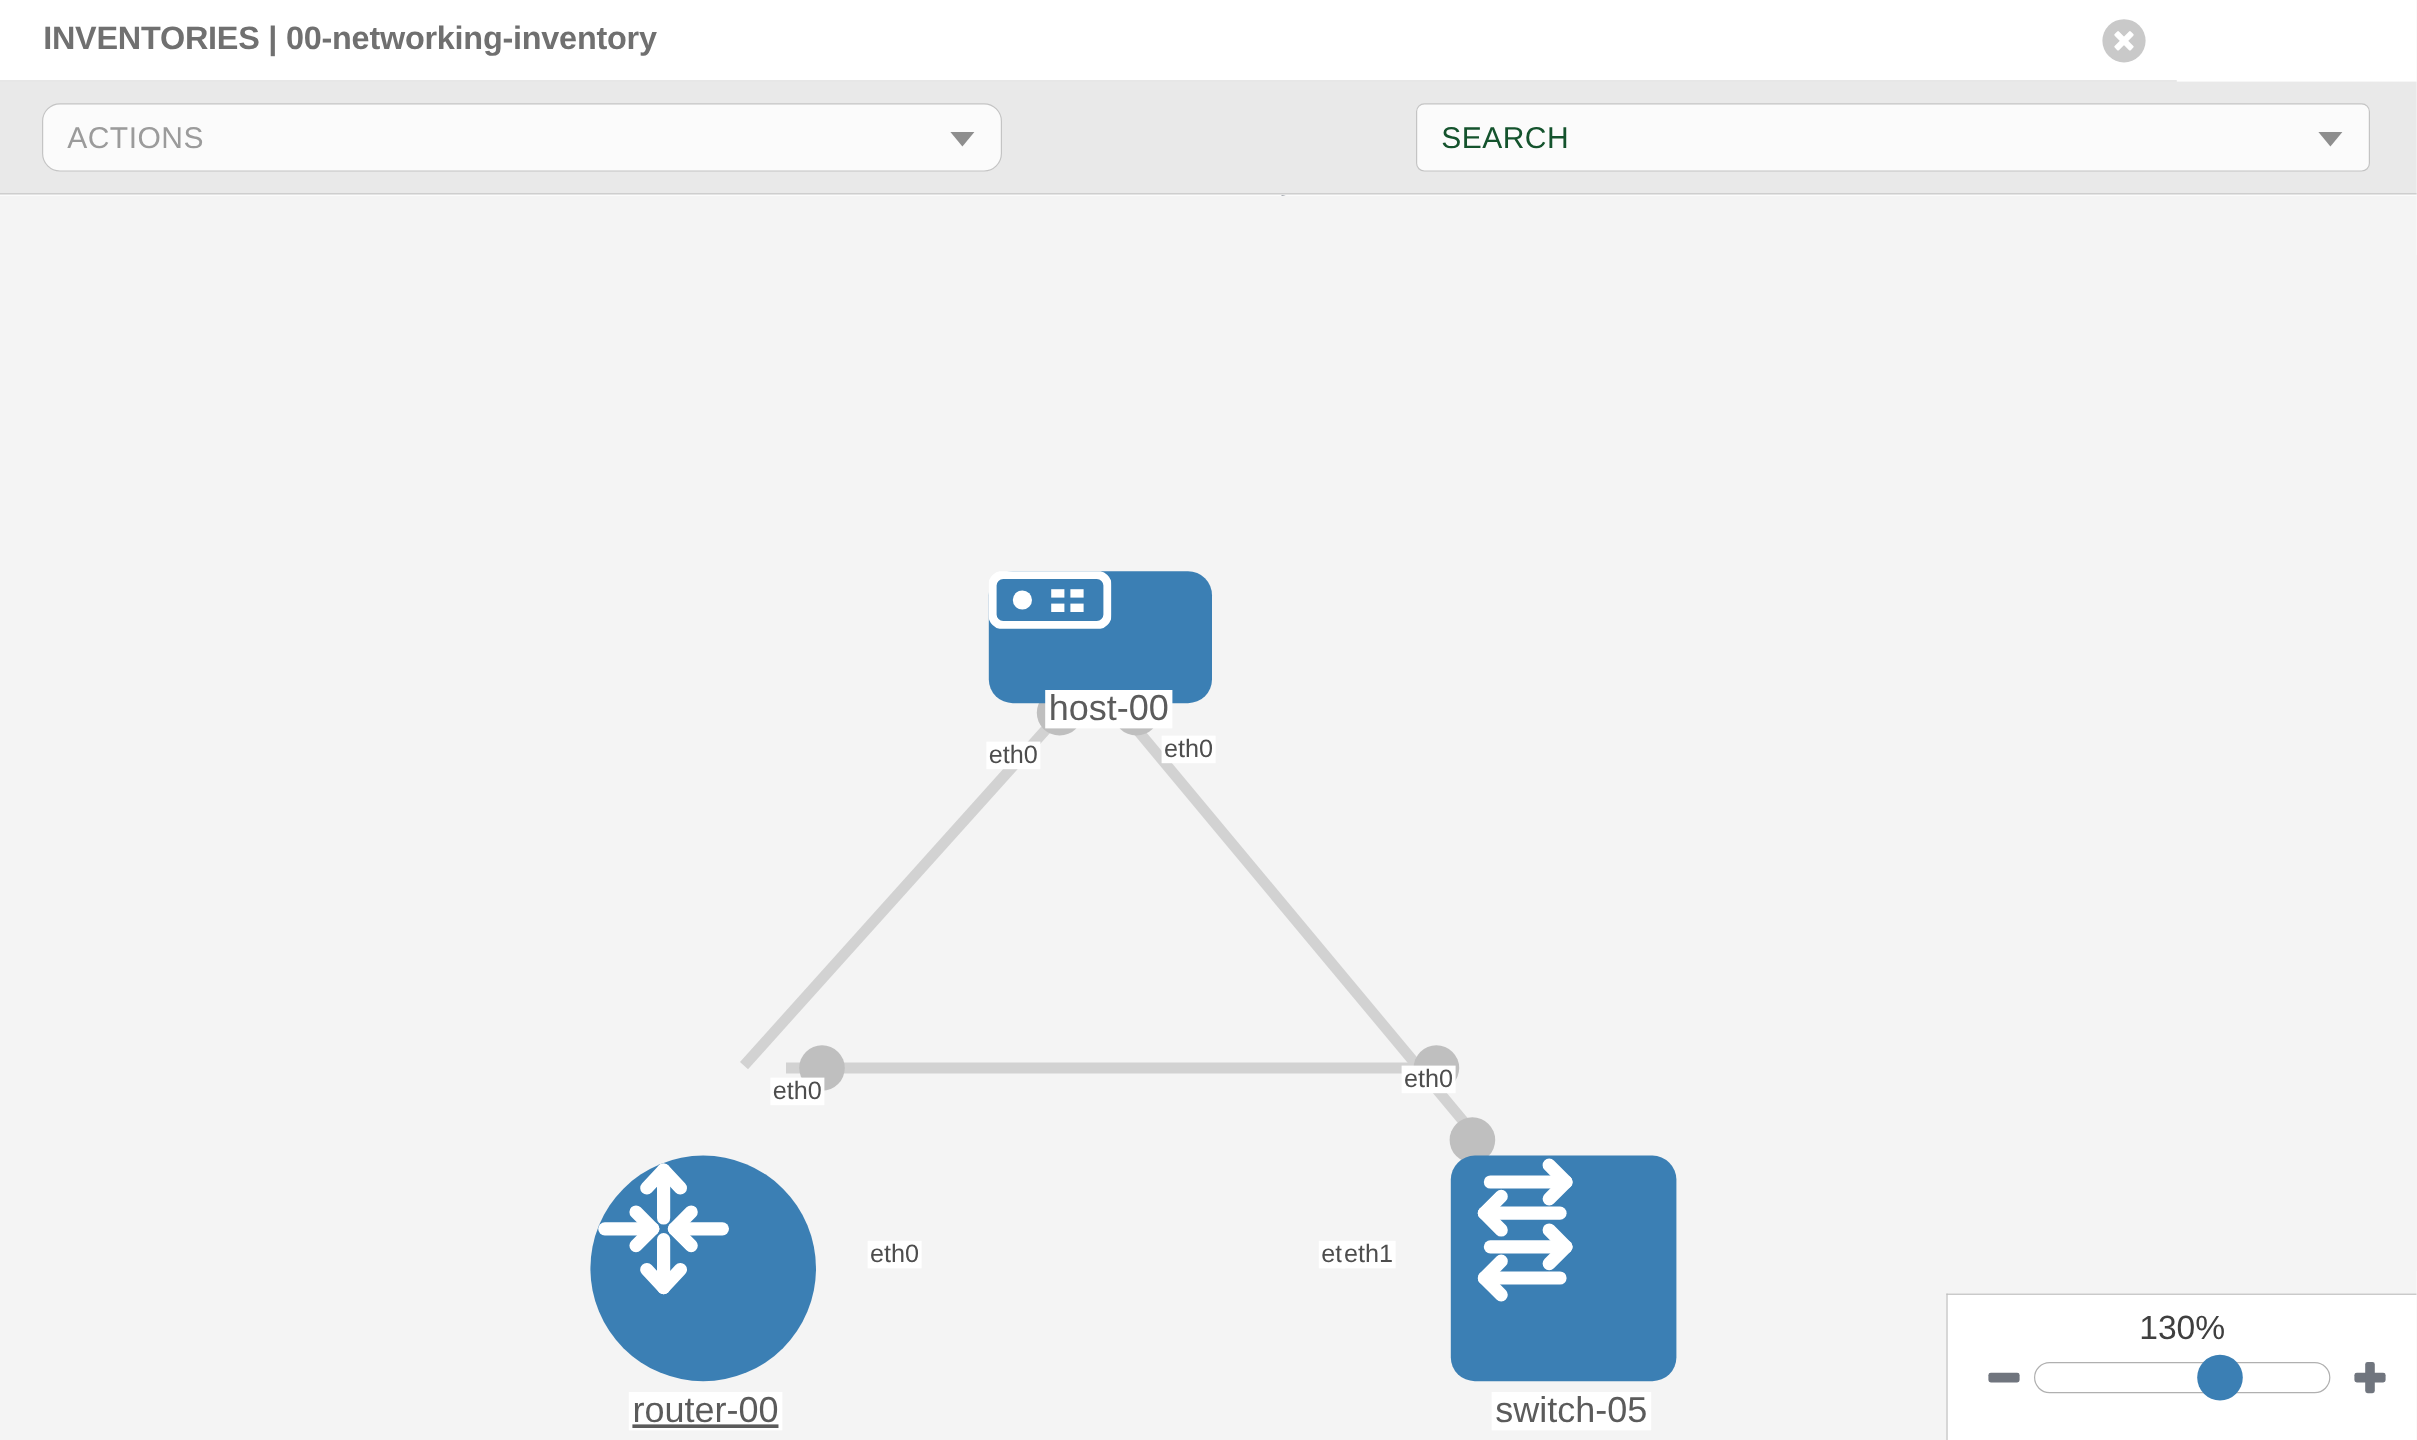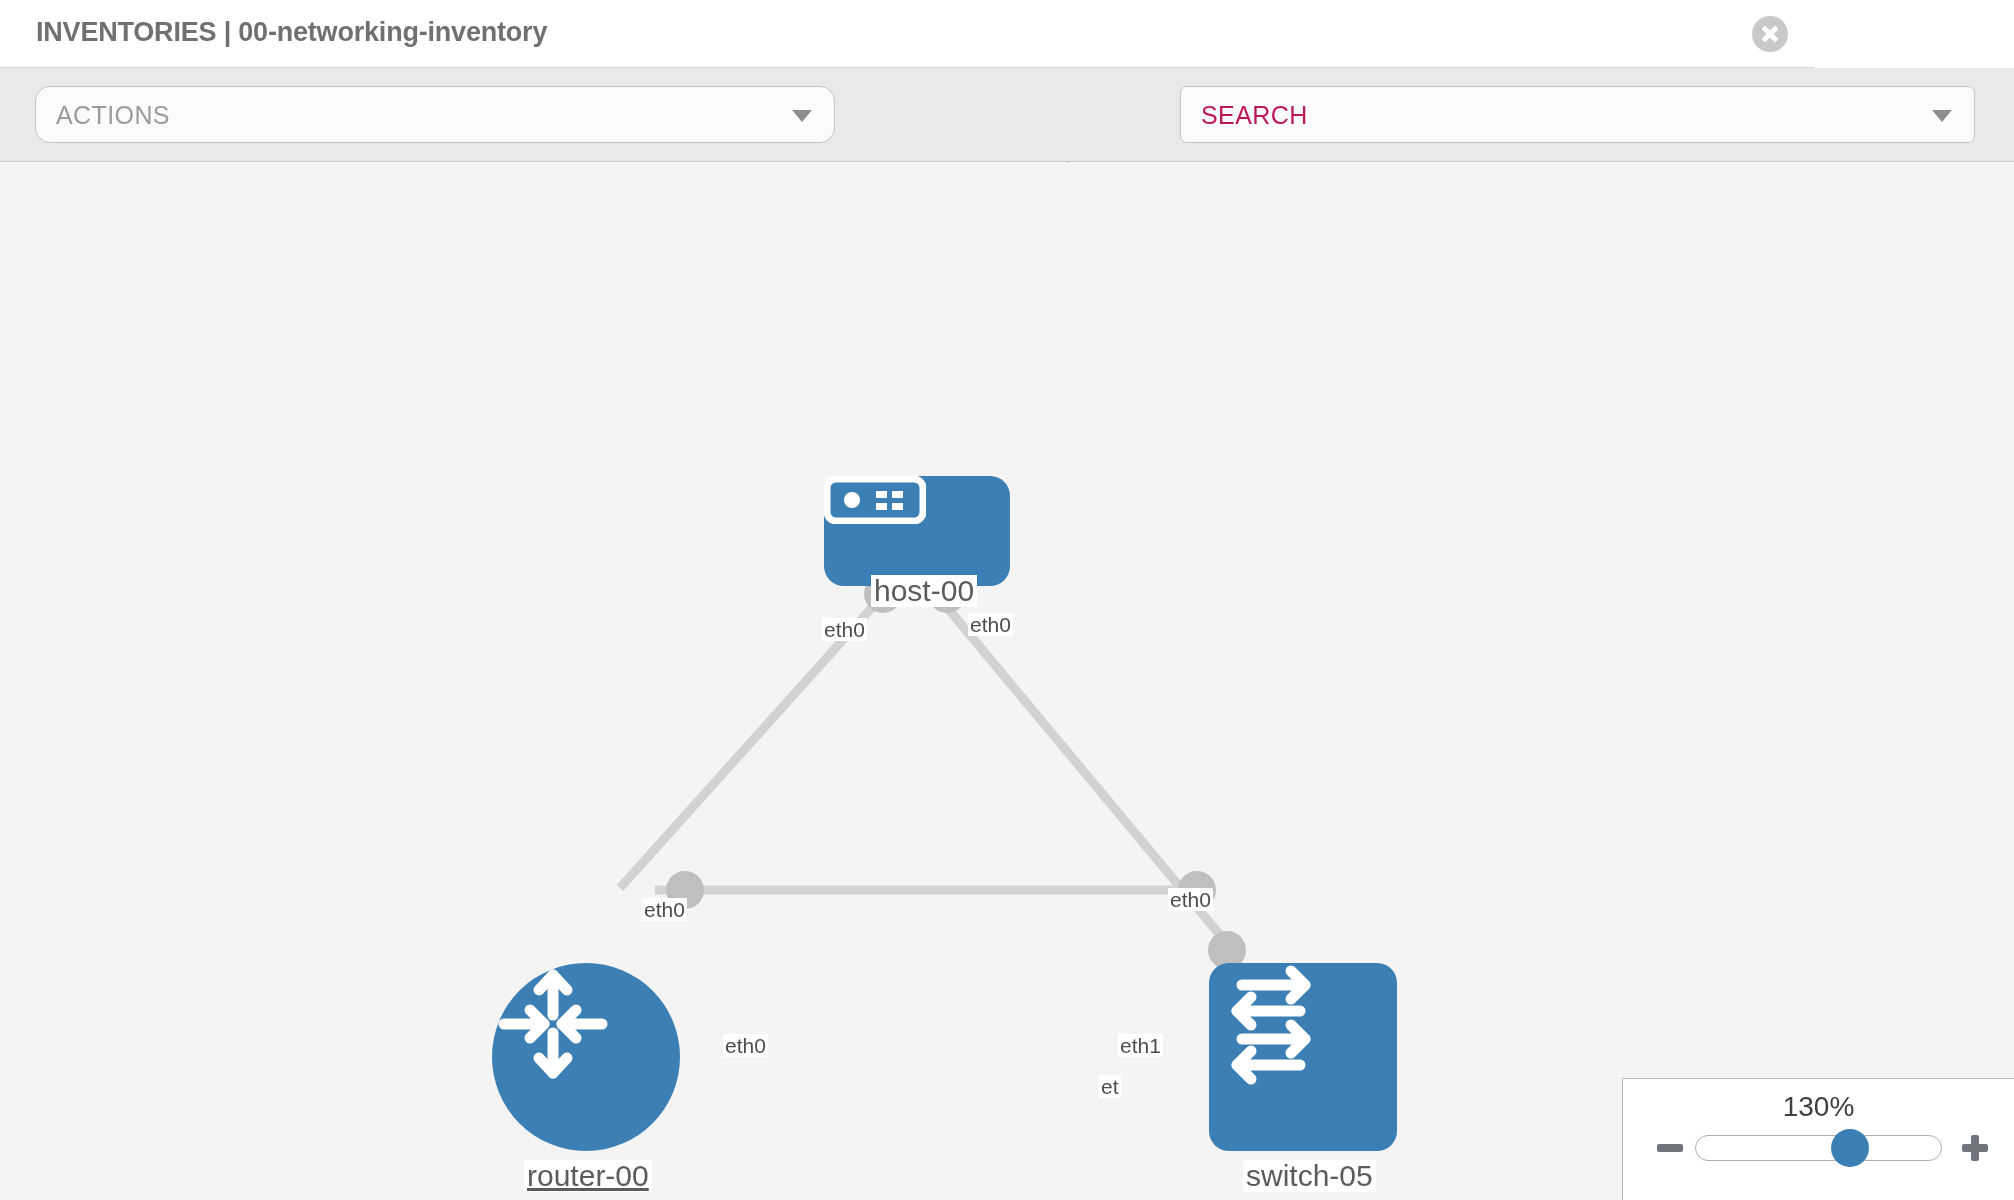--- a/index.html
+++ b/index.html
@@ -57,21 +57,21 @@
   .tool-icon.wrench { left: 1038px; }
   .tool-icon.key    { left: 1105px; }
   .tool-icon svg { display: block; width: 46px; height: 46px; }
 
   .search-box {
     position: absolute; left: 1180px; top: 18px; width: 795px; height: 57px;
     background: #fbfbfb; border: 1px solid #c4c4c4; border-radius: 7px;
   }
   .search-label {
     position: absolute; left: 20px; top: 14px;
-    font-size: 25px; color: #be185d; letter-spacing: 0.4px;
+    font-size: 25px; color: #14532d; letter-spacing: 0.4px;
   }
 
   
   .canvas {
     position: absolute; left: 0; top: 163px; width: 2014px; height: 1037px;
     background: #f4f4f4; overflow: hidden;
   }
   .topology { position: absolute; left: 0; top: 0; width: 2014px; height: 1037px; }
   .topology svg { position: absolute; left: 0; top: 0; }
 
@@ -238,21 +238,21 @@
               <line x1="33" y1="76" x2="96" y2="76"></line>
               <polyline points="82,62 96,76 82,90"></polyline>
               <line x1="91" y1="102" x2="28" y2="102"></line>
               <polyline points="42,88 28,102 42,116"></polyline>
             </g>
           </svg>
         </div>
       </div>
       <div class="node-label" style="left:1243px; top:997px;">switch-05</div>
       <div class="port-label" style="left:1168px; top:725px;">eth0</div>
-      <div class="port-label" style="left:1099px; top:871px;margin-top:41px;">et</div>
+      <div class="port-label" style="left:1099px; top:871px;">et</div>
       <div class="port-label" style="left:1118px; top:871px;">eth1</div>
 
     </div>
 
     <div class="zoom-panel">
       <div class="zoom-level">130%</div>
       <div class="zoom-minus"></div>
       <div class="zoom-slider">
         <div class="zoom-thumb" style="left:63%;"></div>
       </div>

